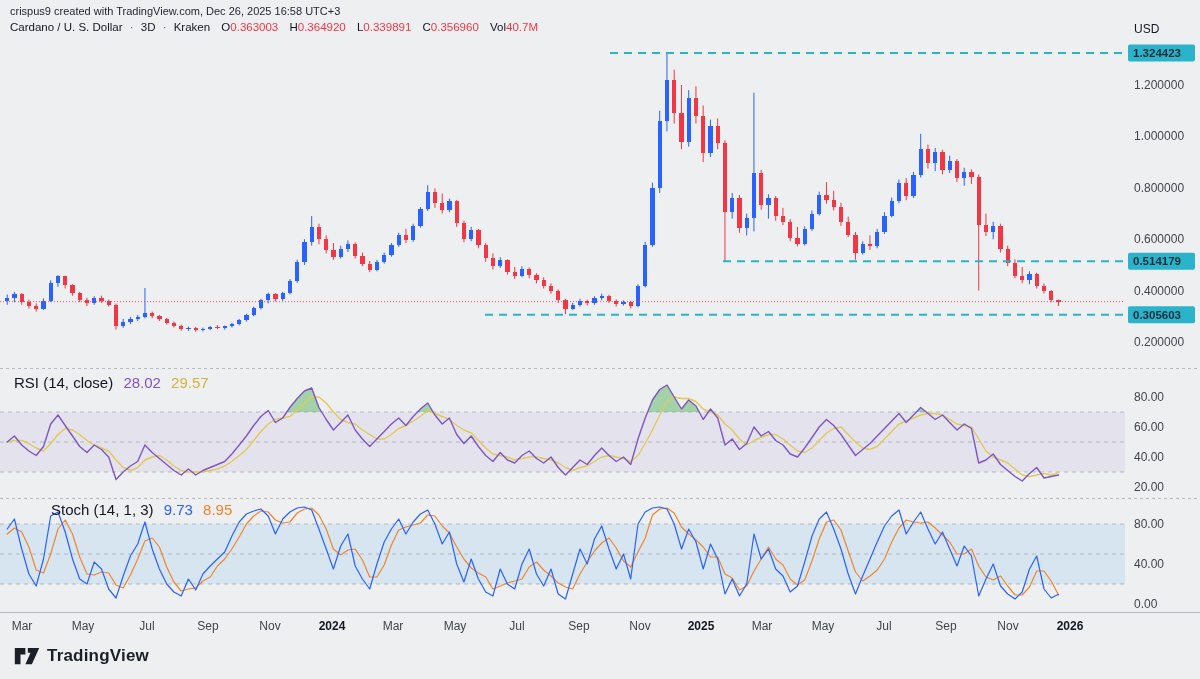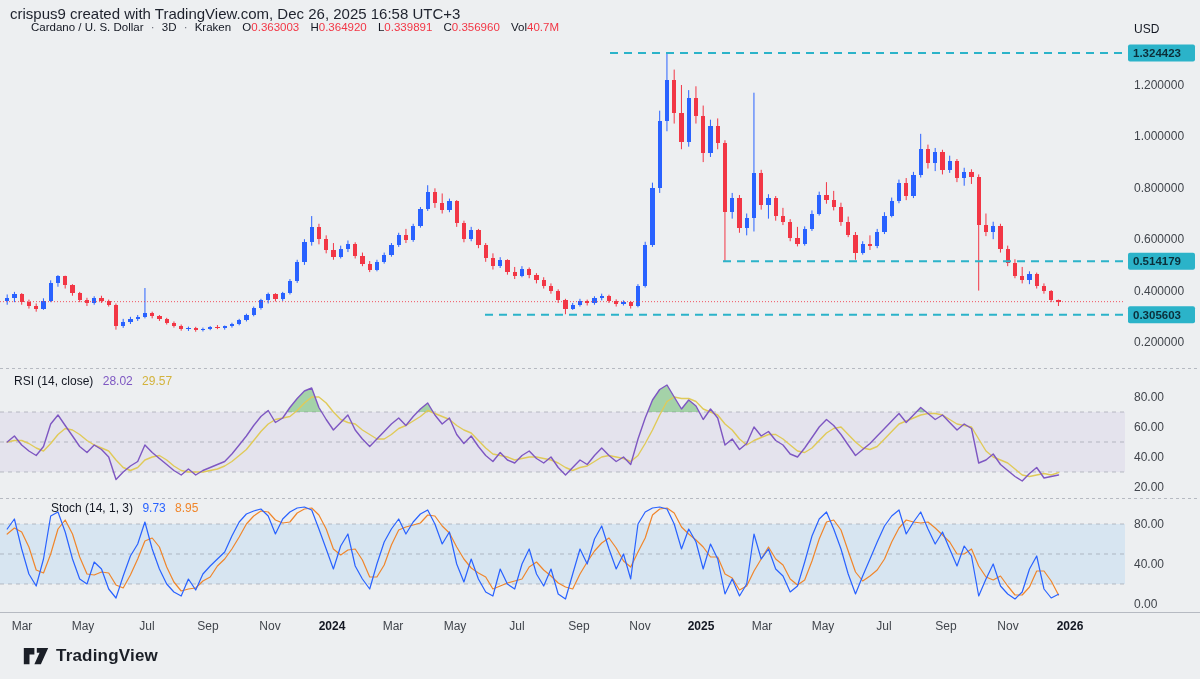--- a/index.html
+++ b/index.html
@@ -1,34 +1,34 @@
 <!DOCTYPE html>
 <html><head>
 <meta charset="utf-8">
 <style>
   html,body{margin:0;padding:0;}
   body{width:1200px;height:679px;position:relative;background:#edeff1;
        font-family:"Liberation Sans",sans-serif;color:#131722;overflow:hidden;}
   #chart{position:absolute;left:0;top:0;}
   svg text{font-family:"Liberation Sans",sans-serif;}
   .overlay{position:absolute;white-space:nowrap;}
-  .hdr1{left:10px;top:5px;font-size:15px;color:#1e222d;}
-  .hdr2{left:31px;top:21px;font-size:11.5px;color:#131722;}
+  .hdr1{left:10px;top:5px;font-size:11px;color:#1e222d;}
+  .hdr2{left:10px;top:21px;font-size:11.5px;color:#131722;}
   .hdr2 .dot{color:#6a6d78;margin:0 4px;}
   .hdr2 .pfx{margin-left:8px;color:#131722;}
   .hdr2 .val{color:#f23645;}
-  .ind-row{font-size:12px;color:#131722;}
+  .ind-row{font-size:15px;color:#131722;}
   .rsi-row{left:14px;top:374px;}
   .stoch-row{left:14px;top:501px;margin-left:37px;}
   .ind-row .v{margin-left:6px;font-weight:400;}
   .rsi-v1{color:#7e57c2;}
   .rsi-v2{color:#d3b33c;}
   .st-v1{color:#2962ff;}
   .st-v2{color:#f0862b;}
-  .logo{left:23px;top:645px;display:flex;align-items:center;gap:7px;}
+  .logo{left:14px;top:645px;display:flex;align-items:center;gap:7px;}
   .logo-text{font-size:17px;font-weight:700;color:#1b1f27;letter-spacing:.2px;}
 </style>
 </head>
 <body>
 
 <svg id="chart" width="1200" height="679">
     <g>
       <line x1="7.2" y1="294.455" x2="7.2" y2="304.735" stroke="#2962ff" stroke-width="1"></line>
       <rect x="5" y="298.31" width="4.4" height="2.569999999999993" fill="#2962ff" shape-rendering="crispEdges"></rect>
       <line x1="14.45" y1="291.885" x2="14.45" y2="302.165" stroke="#2962ff" stroke-width="1"></line>

